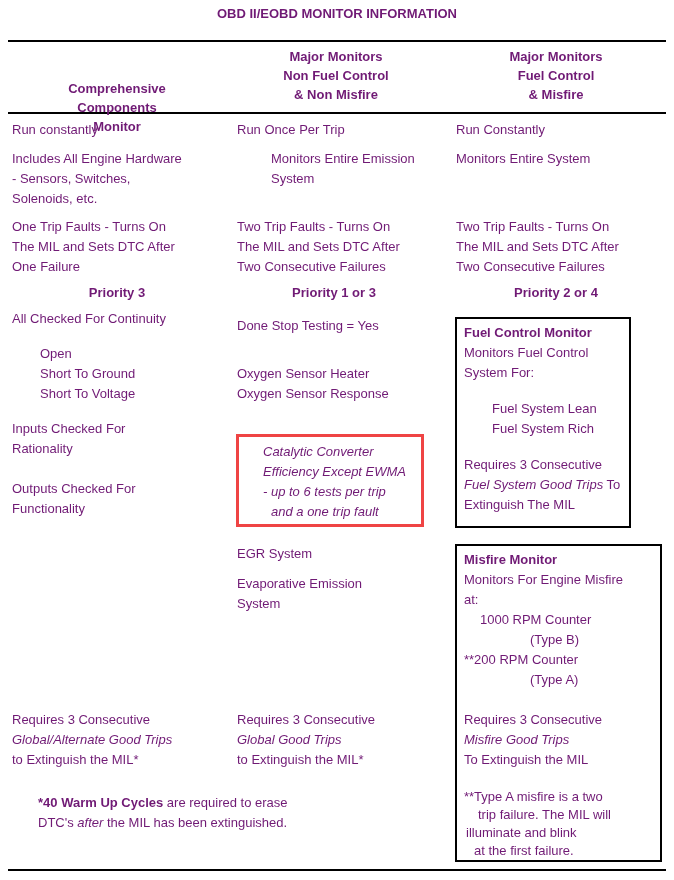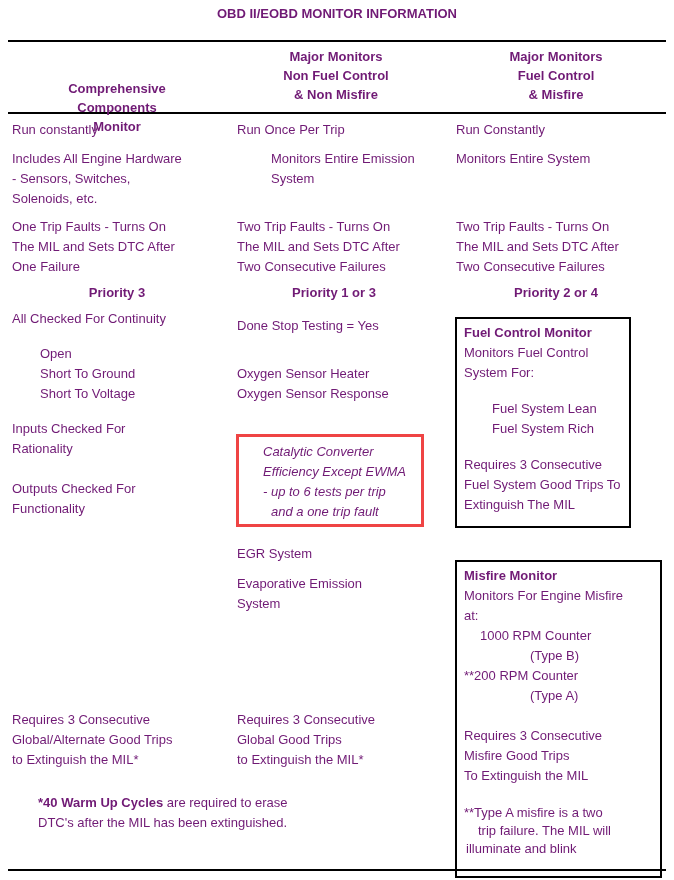--- a/index.html
+++ b/index.html
@@ -4,21 +4,21 @@
 <style>
   html,body{margin:0;padding:0;background:#fff;}
   .page{
     position:relative;width:674px;height:880px;background:#fff;overflow:hidden;
     font-family:"Liberation Sans","DejaVu Sans",sans-serif;
     font-size:13px;color:#701a75;
   }
   .abs{position:absolute;}
   .blk{position:absolute;line-height:20px;white-space:nowrap;}
   .b{font-weight:bold;}
-  .i{}
+  .i{font-style:italic;}
   .ctr{text-align:center;}
   .rule{position:absolute;left:8px;width:658px;height:2px;background:#000;}
   .hdr{position:absolute;line-height:19px;font-weight:bold;text-align:center;}
   .box1{position:absolute;border:3px solid #ef4444;box-sizing:border-box;padding:5px 24px 0;line-height:20px;white-space:nowrap;font-style:italic;}
   .box2{position:absolute;border:2px solid #000;box-sizing:border-box;padding:4px 7px 0;line-height:20px;white-space:nowrap;overflow:hidden;}
 </style>
 </head>
 <body>
 
 <div class="page">
@@ -146,37 +146,38 @@
       <div>Fuel System Lean</div>
       <div>Fuel System Rich</div>
     </div>
     <div style="margin-top:16px;">
       <div>Requires 3 Consecutive</div>
       <div><span class="i">Fuel System Good Trips</span><span> To</span></div>
       <div>Extinguish The MIL</div>
     </div>
   </div>
 
-  <div class="box2" style="top:560px;left:455px;width:207px;height:318px;">
+  <div class="box2" style="top:544px;left:455px;width:207px;height:318px;">
     <div class="b">Misfire Monitor</div>
     <div>Monitors For Engine Misfire</div>
     <div>at:</div>
     <div style="margin-left:16px;">1000 RPM Counter</div>
     <div style="margin-left:66px;">(Type B)</div>
     <div>**200 RPM Counter</div>
     <div style="margin-left:66px;">(Type A)</div>
     <div style="margin-top:20px;">
       <div>Requires 3 Consecutive</div>
       <div class="i">Misfire Good Trips</div>
       <div>To Extinguish the MIL</div>
     </div>
     <div style="margin-top:18px;line-height:18px;">
       <div>**Type A misfire is a two</div>
       <div style="margin-left:14px;">trip failure. The MIL will</div>
       <div style="margin-left:2px;">illuminate and blink</div>
+      <div style="margin-left:10px;">at the first failure.</div>
     </div>
   </div>
 
   <div class="blk" style="top:793px;left:38px;">
     <div><span class="b">*40 Warm Up Cycles</span><span> are required to erase</span></div>
     <div><span>DTC's </span><span class="i">after</span><span> the MIL has been extinguished.</span></div>
   </div>
 
 </div>
 

